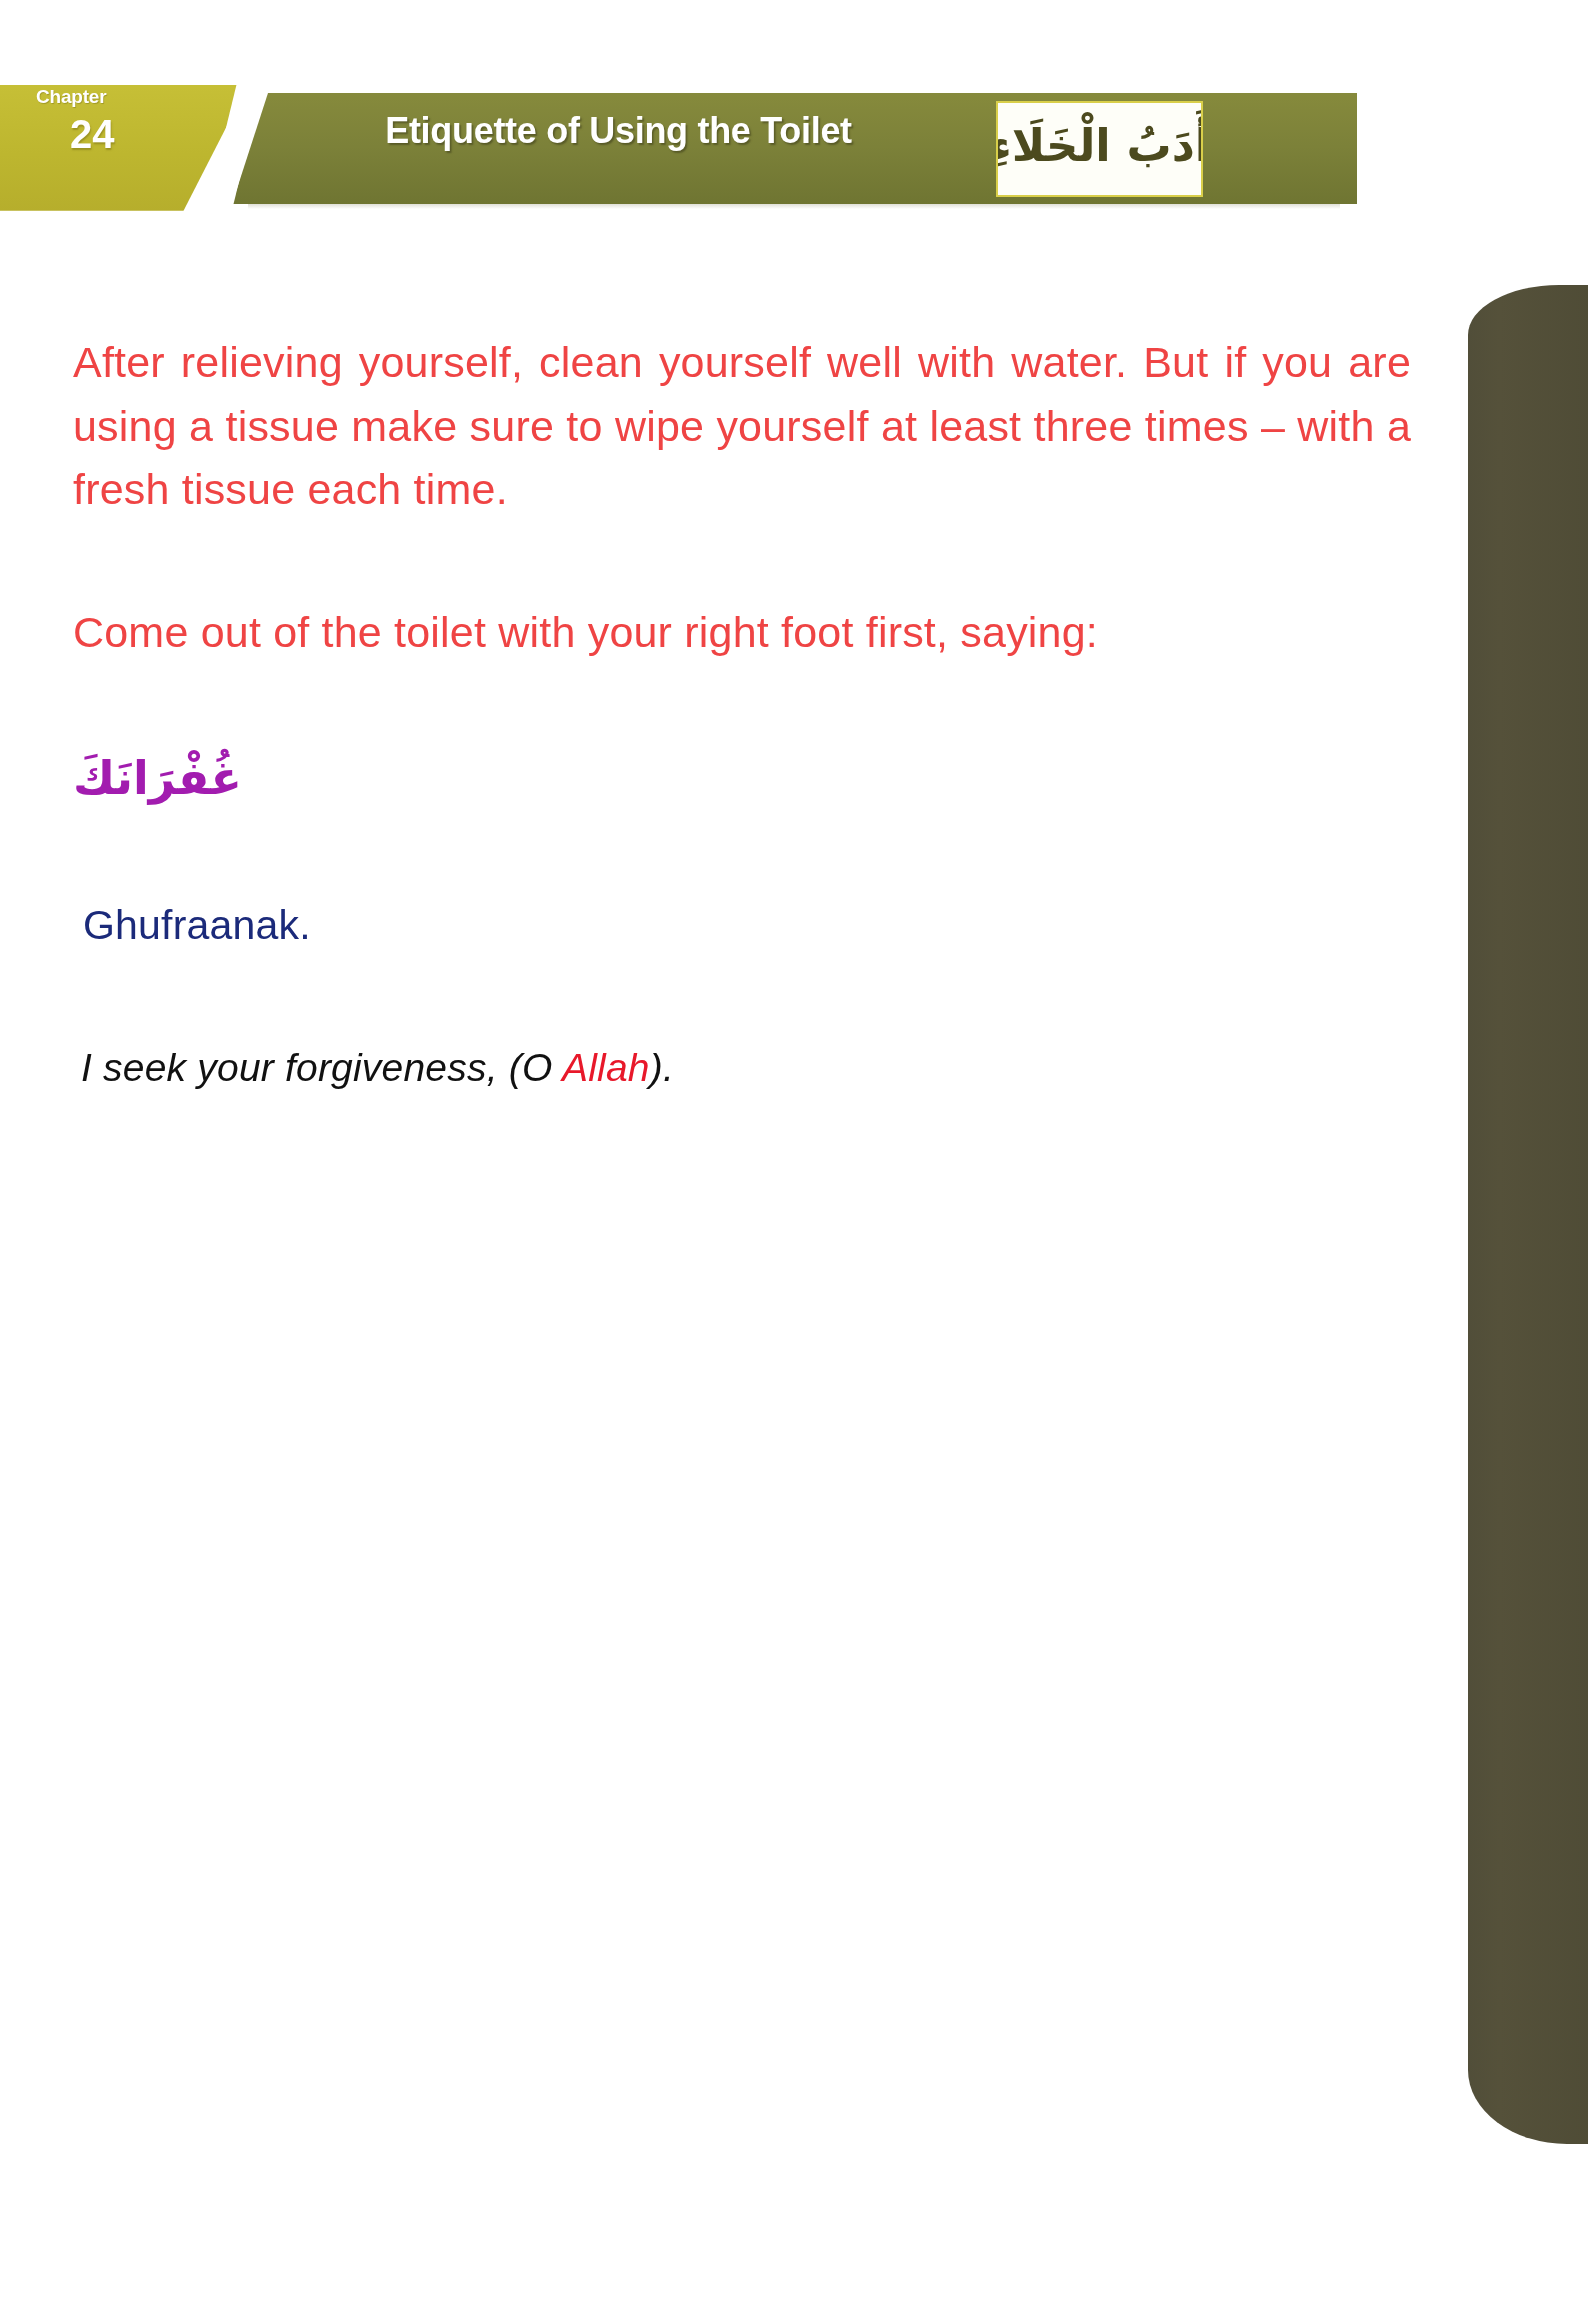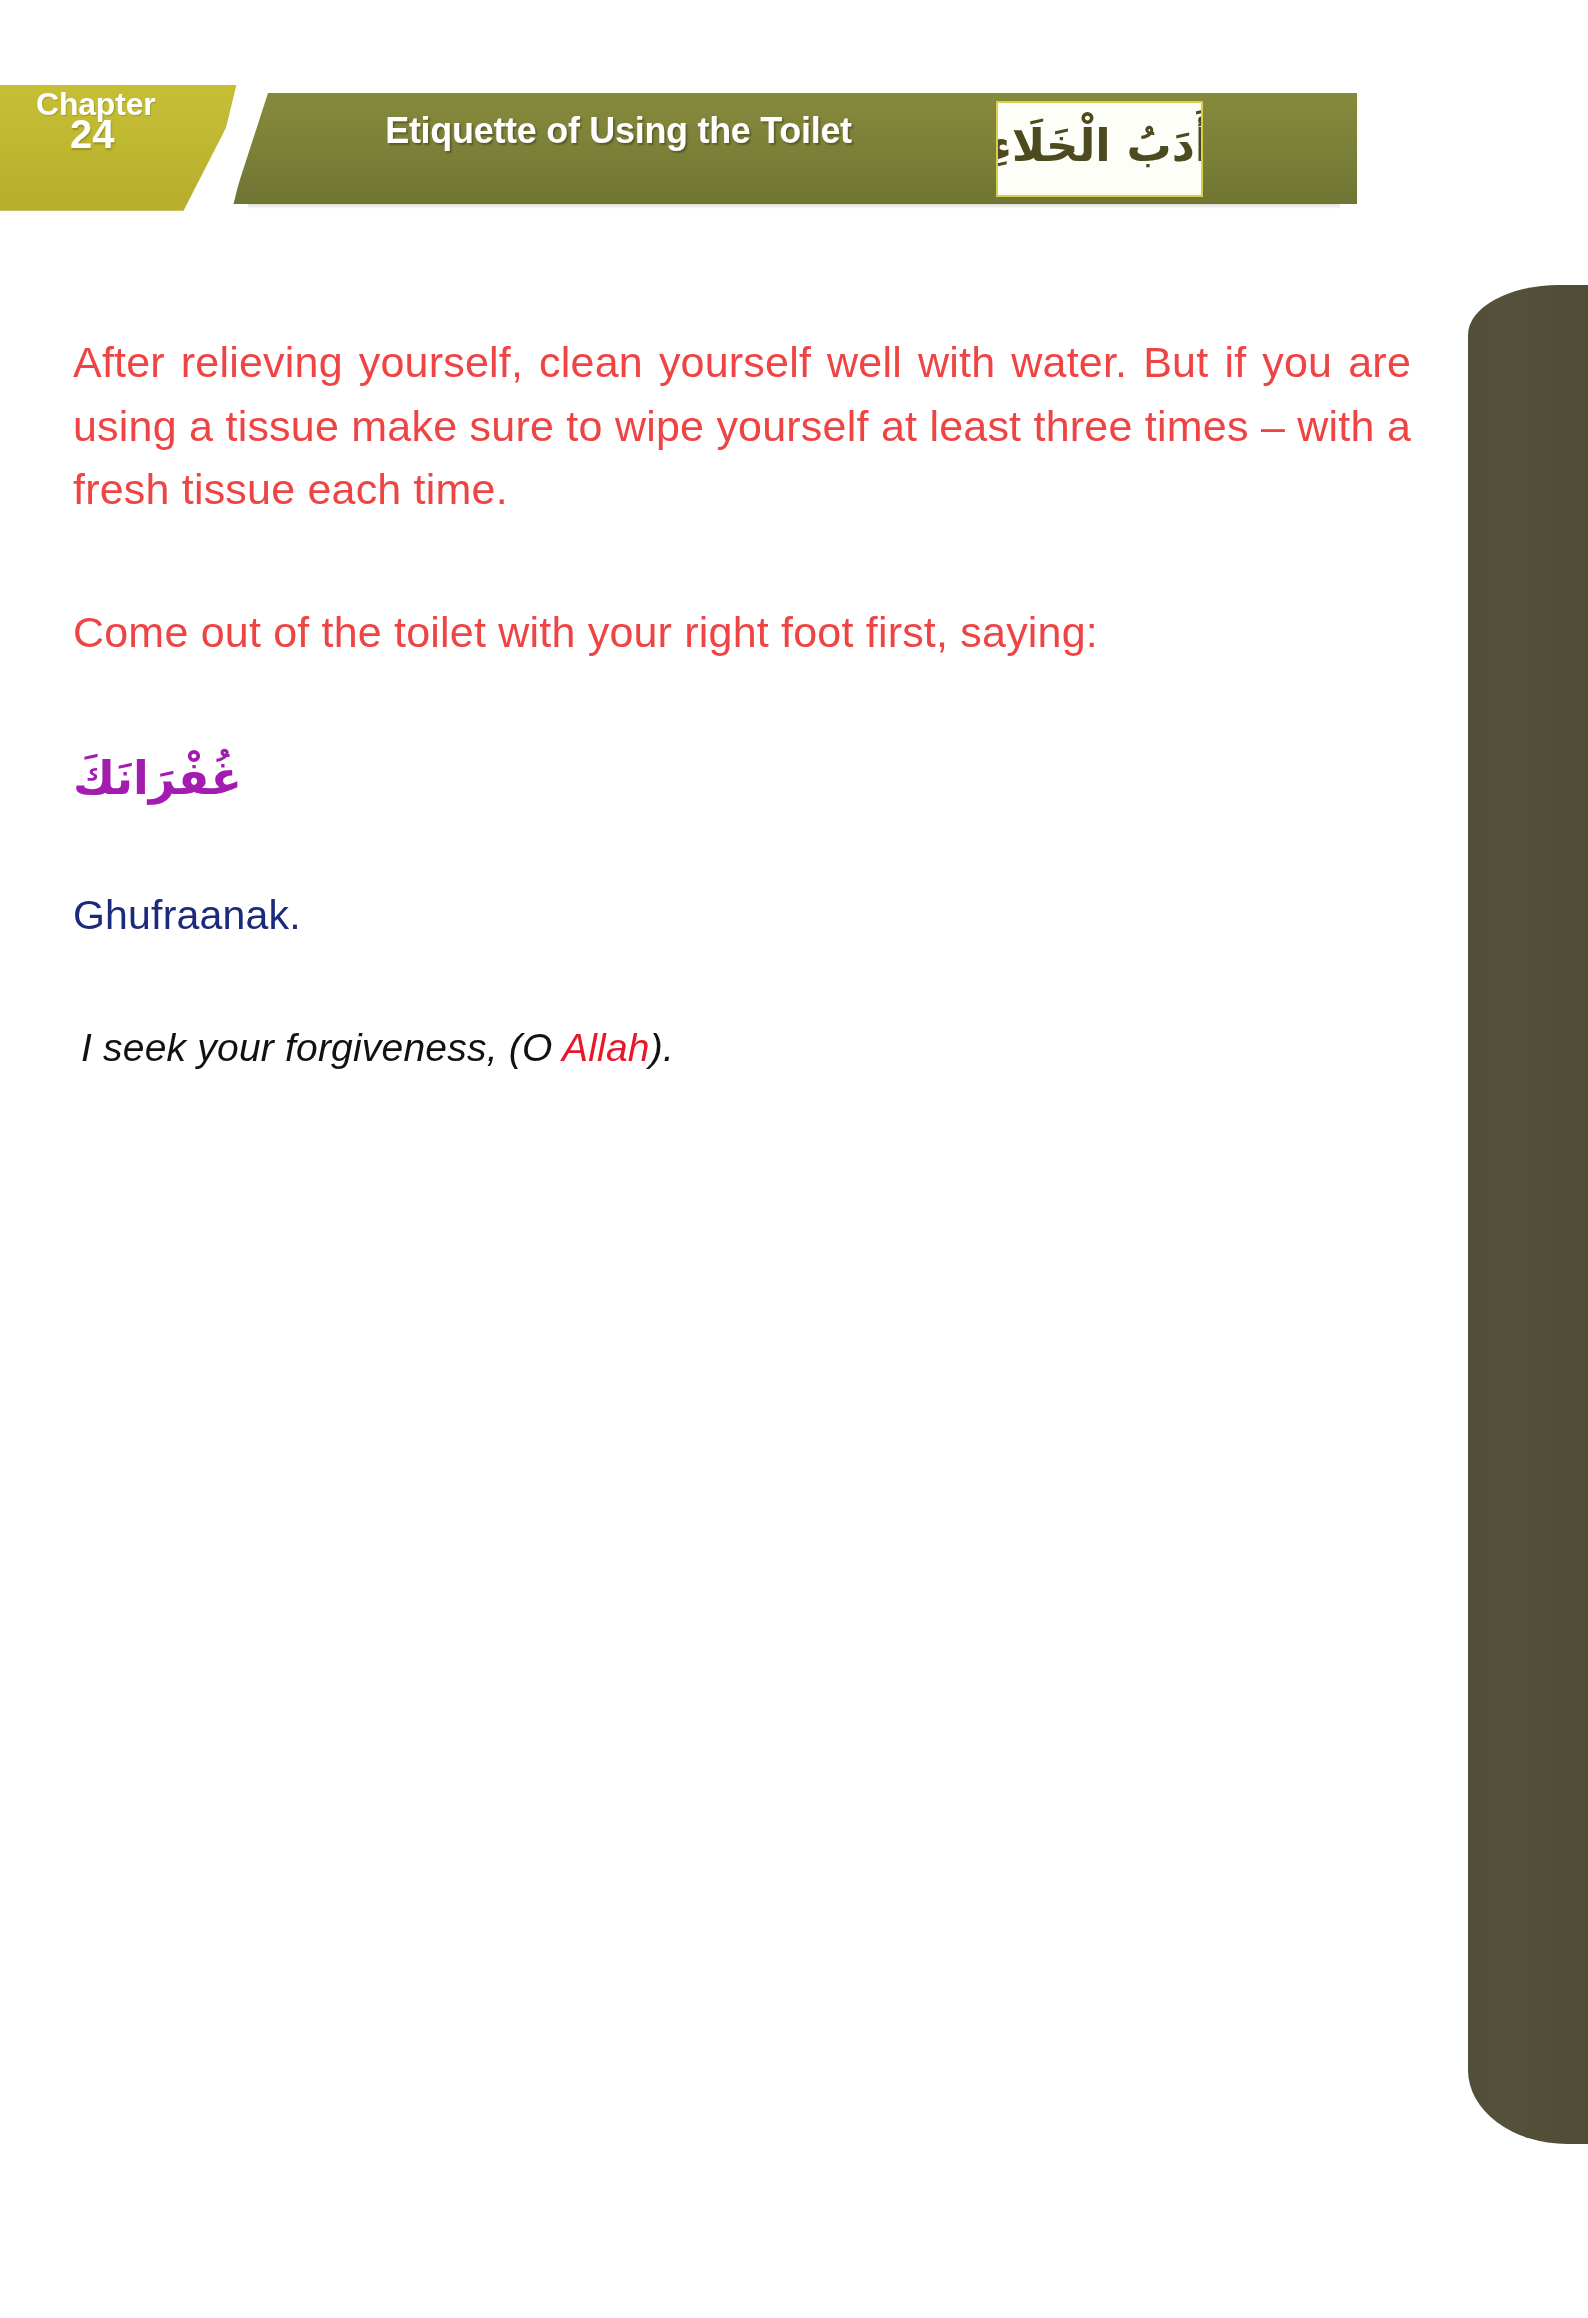--- a/index.html
+++ b/index.html
@@ -33,21 +33,21 @@
     width: 248px;
     height: 126px;
     background: linear-gradient(180deg, #c6bf36 0%, #bdb62f 55%, #b6ae2c 100%);
     -webkit-clip-path: polygon(0 0, 100% 0, 74% 100%, 0 100%);
     clip-path: polygon(0 0, 100% 0, 74% 100%, 0 100%);
   }
   .chapter-label {
     position: absolute;
     left: 36px;
     top: 3.3px;
-    font-size: 32px;
+    font-size: 19px;
     font-weight: bold;
     color: #ffffff;
     letter-spacing: -0.2px;
     font-family: "Liberation Sans Narrow", "Liberation Sans", sans-serif;
     text-shadow: 0.8px 0.8px 0.8px rgba(120,110,20,0.45);
   }
   .chapter-number {
     position: absolute;
     left: 70px;
     top: 31px;
@@ -240,21 +240,21 @@
     direction: rtl;
     font-family: "DejaVu Sans", sans-serif;
     font-size: 46px;
     font-weight: bold;
     color: #a21caf;
     line-height: 1.5;
     padding-right: 6.6px;
   }
 
   .transliteration {
-    margin: 0;
+    margin: 10px;
     font-family: "Liberation Sans Narrow", "Liberation Sans", sans-serif;
     font-size: 41px;
     color: #1b2a7a;
     letter-spacing: 0.2px;
   }
 
   .translation {
     margin: 8px;
     font-family: "Liberation Sans Narrow", "Liberation Sans", sans-serif;
     font-size: 39px;

